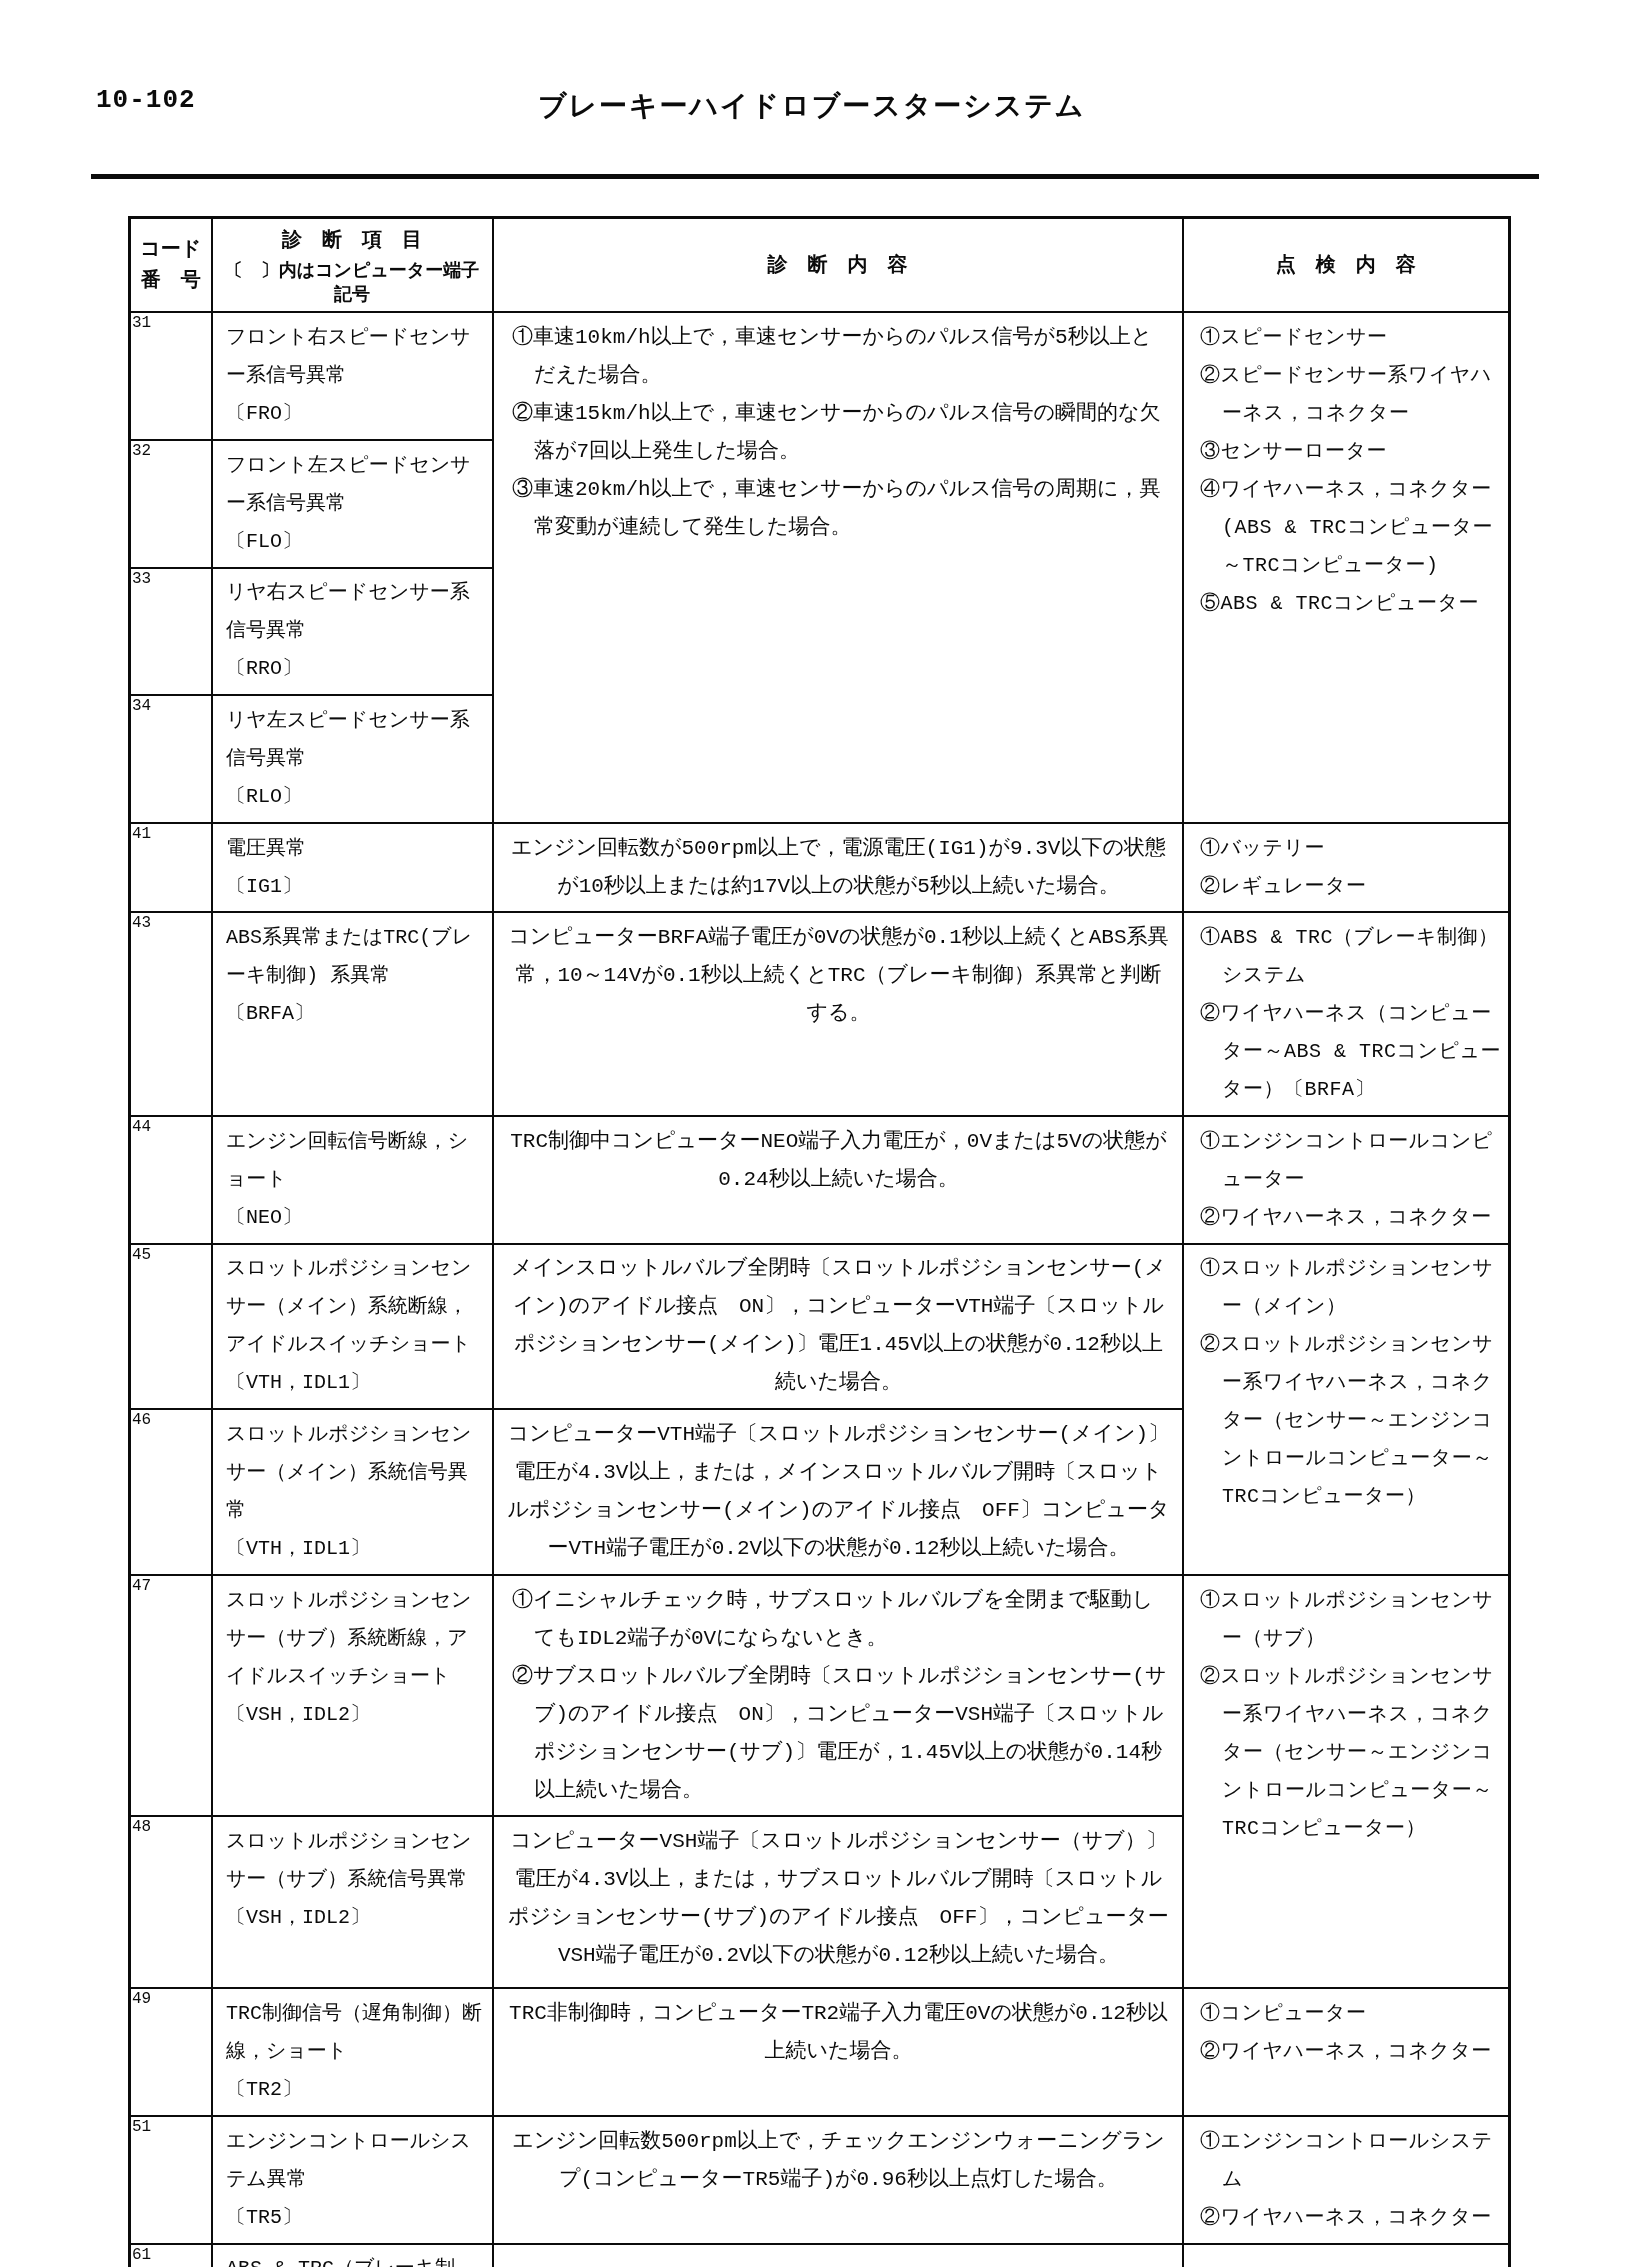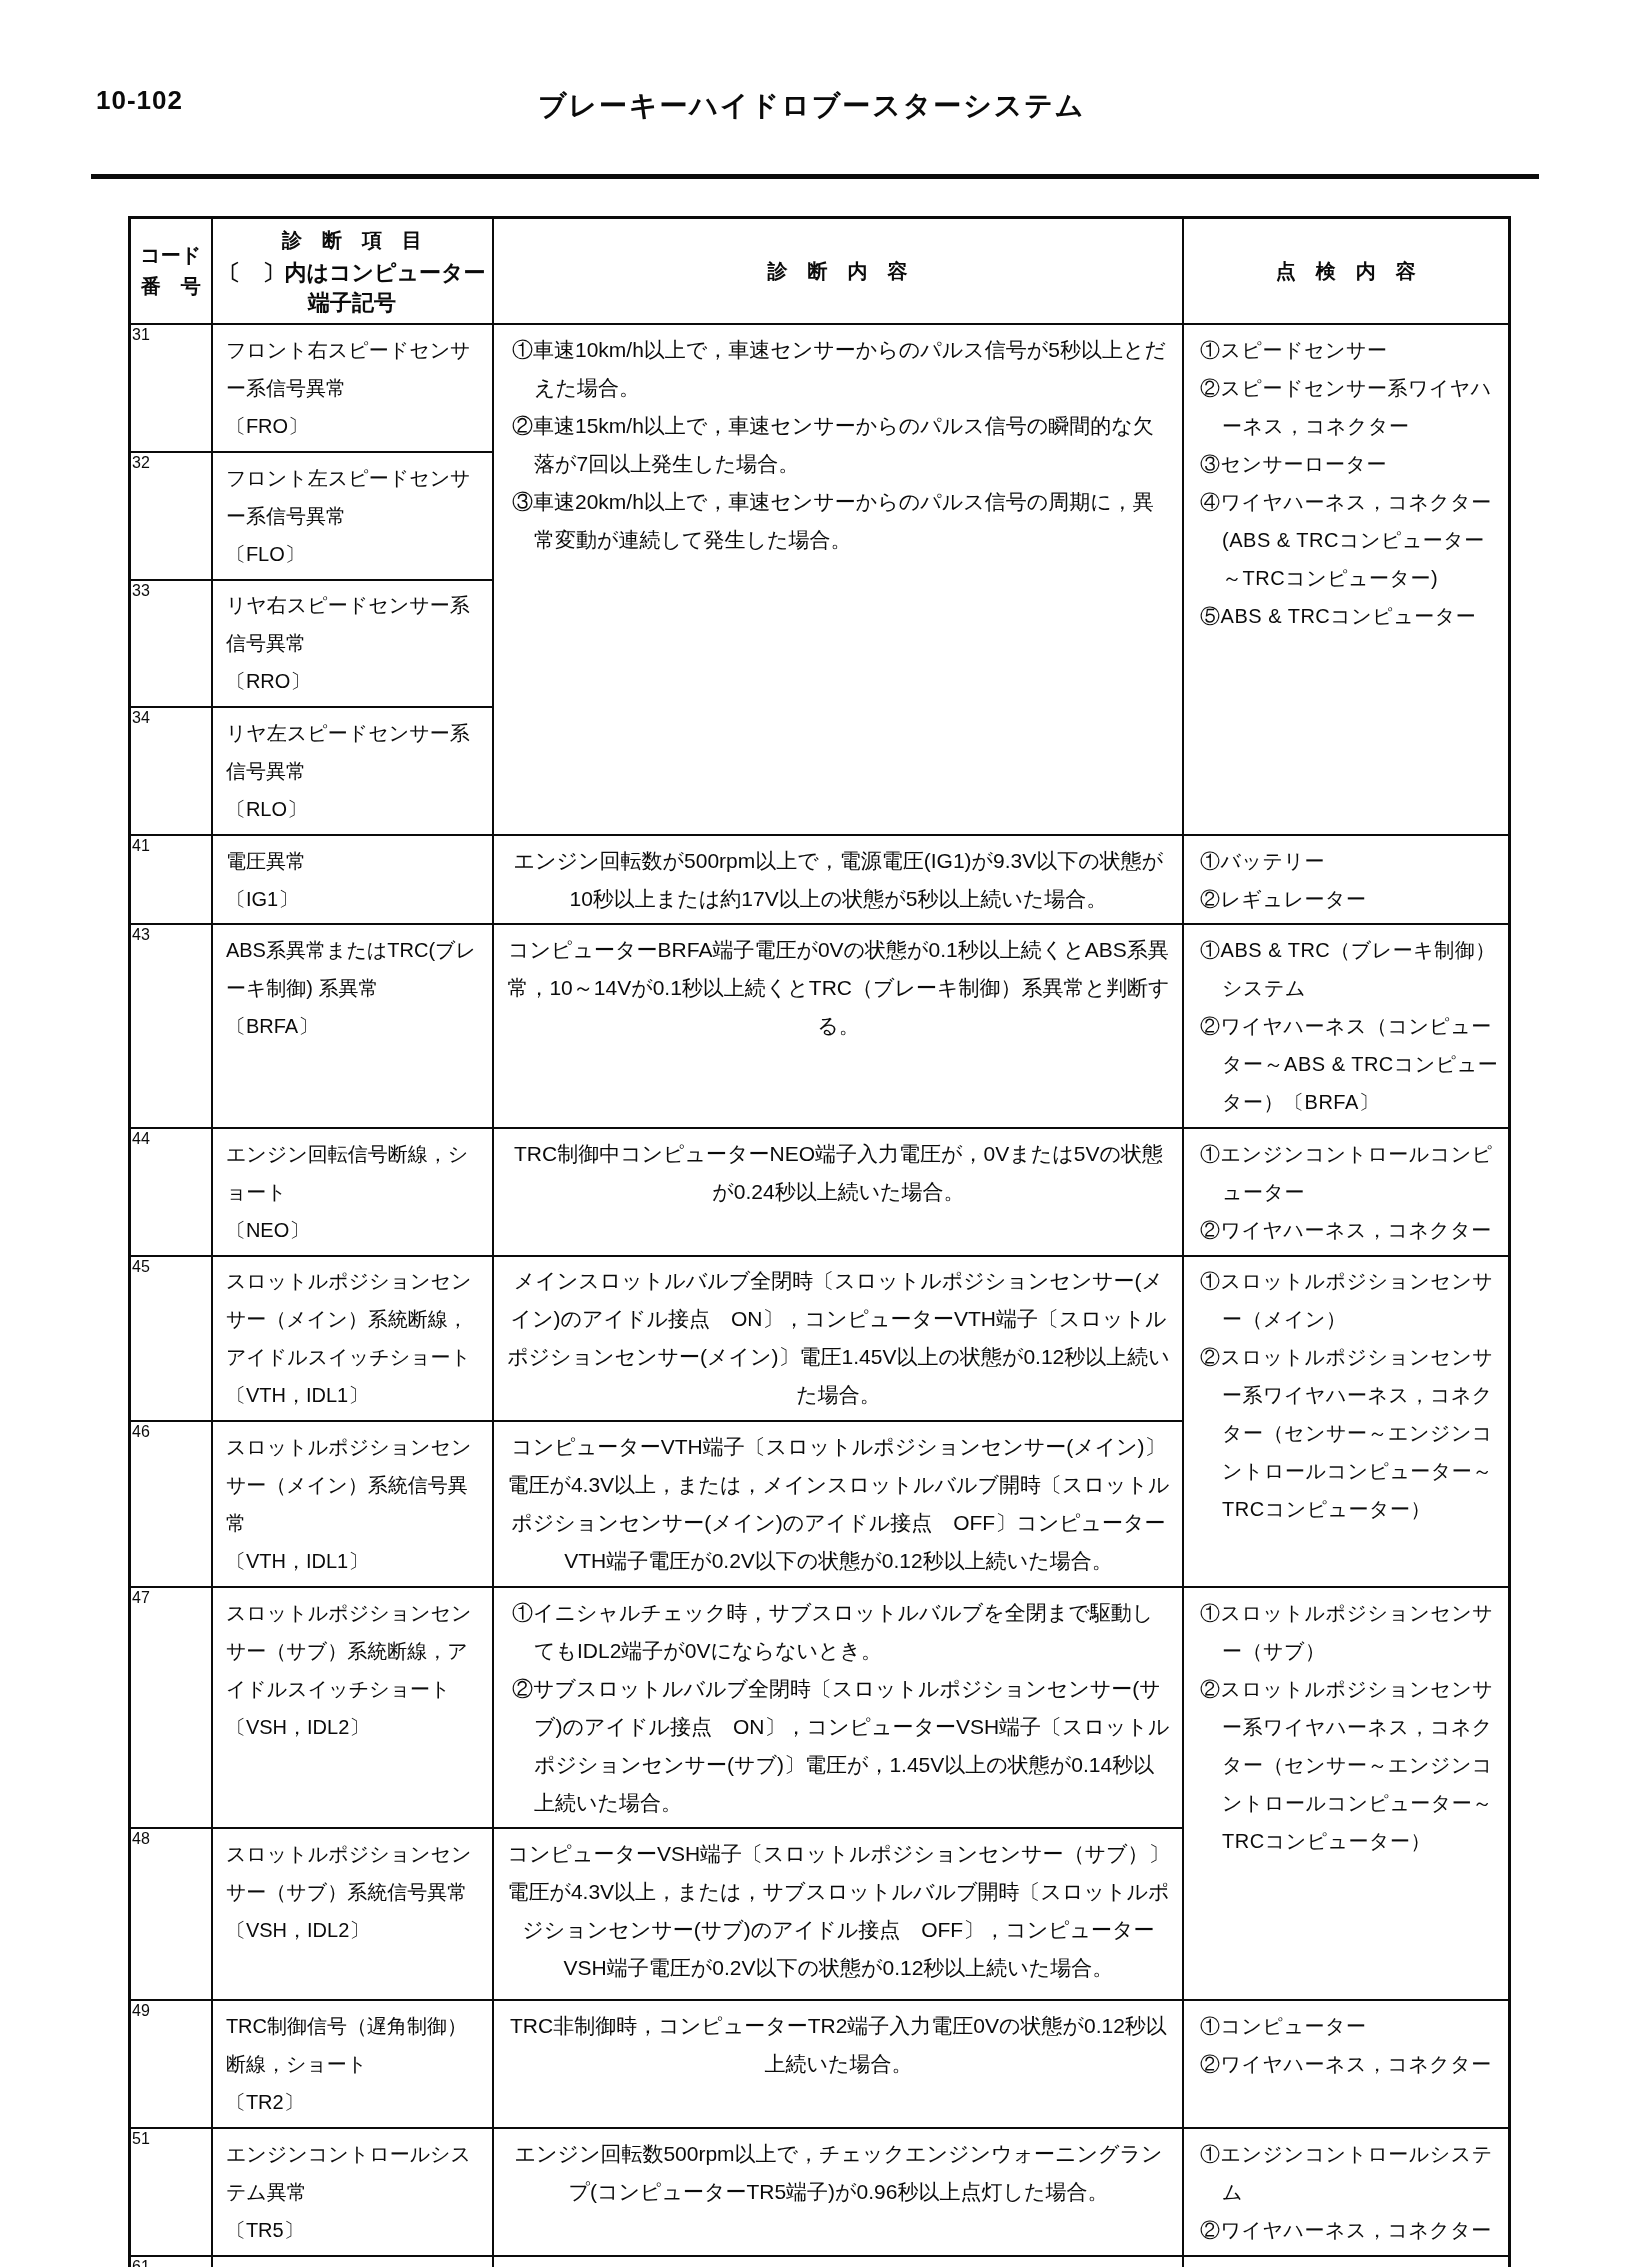--- a/index.html
+++ b/index.html
@@ -1,21 +1,21 @@
 <!DOCTYPE html>
 <html lang="ja"><head>
 <meta charset="utf-8">
 <style>
   html,body { margin:0; padding:0; background:#ffffff; }
   .page {
     position:relative;
     width:1629px; height:2267px;
     background:#ffffff;
     color:#0b0b0b;
-    font-family:Liberation Sans, sans-serif;
+    font-family:Liberation Mono, monospace;
     overflow:hidden;
   }
   
   .page-header { position:absolute; top:81px; left:0; width:1629px; height:58px; }
   .page-num {
     position:absolute; left:96px; top:3.8px;
     font-size:26px; font-weight:bold; letter-spacing:1px;
   }
   .doc-title {
     position:absolute; left:538px; top:5.8px;
@@ -36,21 +36,21 @@
     border:2.9px solid #0b0b0b;
     vertical-align:top;
     overflow:hidden;
   }
   .diag-table thead th {
     vertical-align:middle; text-align:center;
     font-weight:bold; padding:5.8px 3.8px;
     height:67px;
   }
   .th-main { font-size:20px; white-space:pre-line; line-height:31px; }
-  .th-sub  { font-size:22px; margin-top:1.9px; white-space:pre-line; }
+  .th-sub  { font-size:18px; margin-top:1.9px; white-space:pre-line; }
   .code-cell {
     vertical-align:middle; text-align:left;
     font-size:16px; font-weight:normal;
   }
   .item-cell {
     vertical-align:middle;
     font-size:20px; line-height:38px;
     padding:5.8px 7.7px 5.8px 13.4px;
     white-space:pre-line;
     margin-top:28px;

